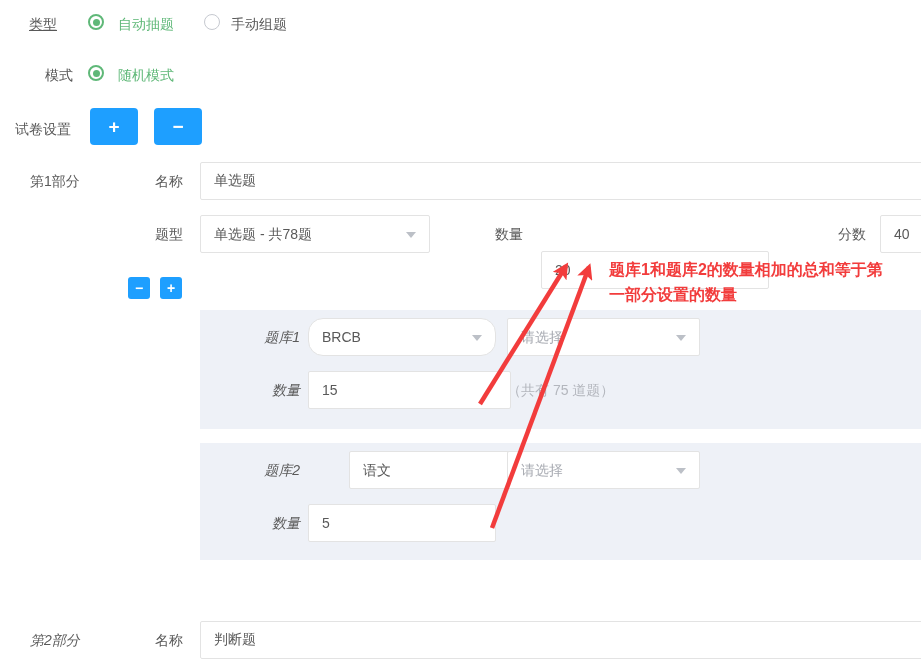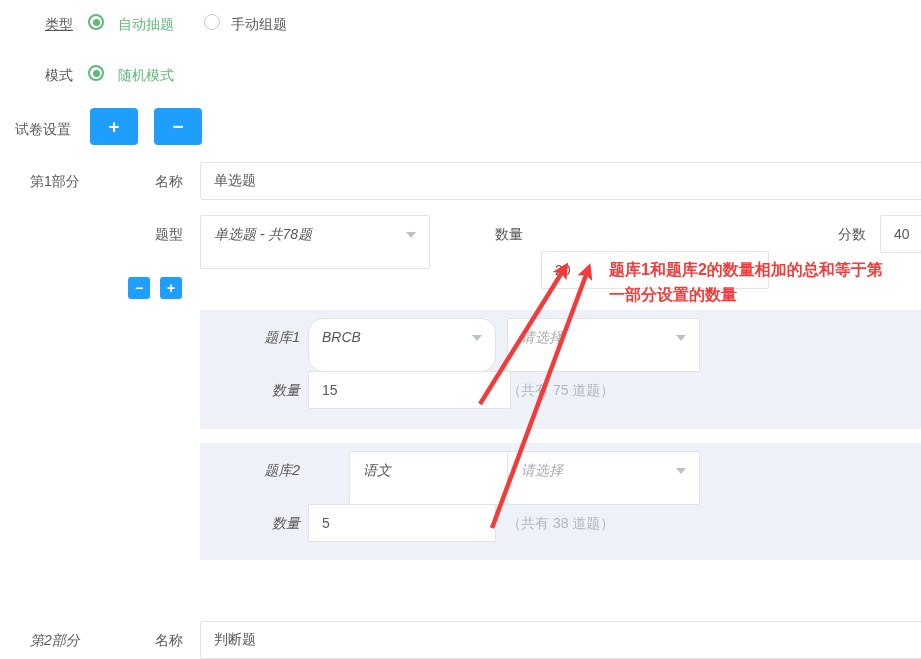--- a/index.html
+++ b/index.html
@@ -12,23 +12,23 @@
   .lbl { position:absolute; height:38px; line-height:38px; font-size:14px; color:#595959; white-space:nowrap; }
   .lbl.short { height:20px; line-height:20px; }
   .txt-right { text-align:right;font-style:italic; }
   .green { color:#5fb878; }
   .tinput {
     position:absolute; height:38px; background:#fff; border:1px solid #e3e3e3;
     border-radius:2px; font-size:14px; color:#595959; padding:0 13px;
     font-family:"Liberation Sans","DejaVu Sans",sans-serif; outline:none;
   }
   .select {
-    position:absolute; height:54px; line-height:36px; background:#fff;
+    position:absolute; height:38px; line-height:36px; background:#fff;
     border:1px solid #e3e3e3; border-radius:2px; font-size:14px; color:#595959;
-    padding:0 30px 0 13px; cursor:pointer; white-space:nowrap; overflow:hidden;font-style:italic;
+    padding:0 30px 0 13px; cursor:pointer; white-space:nowrap; overflow:hidden;
   }
   .select.placeholder { color:#a8abb2; }
   .caret {
     position:absolute; right:13px; top:16px; width:0; height:0;
     border-left:5px solid transparent; border-right:5px solid transparent;
     border-top:6px solid #bcc0c7;
   }
   .radio {
     position:absolute; width:16px; height:16px; border-radius:50%;
     border:1px solid #c6c9d0; background:#fff; display:flex;
@@ -49,21 +49,21 @@
     position:absolute; left:609px; top:257px; width:322px;
     font-size:16px; font-weight:600; color:#f23c3c; line-height:25px; white-space:nowrap;
   }
   .arrows { position:absolute; left:0; top:0; pointer-events:none; z-index:6; }
 </style>
 </head>
 <body>
 
 <div class="page">
 
-  <div class="lbl short" style="left:45px; top:14px;text-decoration:underline;">类型</div>
+  <div class="lbl short" style="left:29px; top:14px;text-decoration:underline;">类型</div>
   <span class="radio checked" style="left:88px; top:14px;">
       <span class="dot"></span>
     </span>
   <div class="lbl short green" style="left:118px; top:14px;">自动抽题</div>
   <span class="radio" style="left:204px; top:14px;"></span>
   <div class="lbl short" style="left:231px; top:14px;">手动组题</div>
 
   <div class="lbl short" style="left:45px; top:65px;">模式</div>
   <span class="radio checked" style="left:88px; top:65px;">
       <span class="dot"></span>
@@ -111,21 +111,20 @@
     <div class="select" style="left:108px; top:8px; width:188px;margin-left:41px;">
       <span>语文</span>
       <span class="caret"></span>
     </div>
     <div class="select placeholder" style="left:307px; top:8px; width:193px;">
       <span>请选择</span>
       <span class="caret"></span>
     </div>
     <div class="lbl txt-right" style="left:30px; top:61px; width:70px;">数量</div>
     <input class="tinput" style="left: 108px; top: 61px; width: 188px;" value="5">
-    <div class="lbl muted" style="left:307px; top:61px;">（共有 38 道题）</div>
   </div>
 
   <div class="annotation">
     <div>题库1和题库2的数量相加的总和等于第</div>
     <div>一部分设置的数量</div>
   </div>
 
   <svg class="arrows" width="921" height="659" viewBox="0 0 921 659">
     <defs>
       <marker id="ah" markerUnits="userSpaceOnUse" markerWidth="18" markerHeight="16" refX="12" refY="8" orient="auto">

